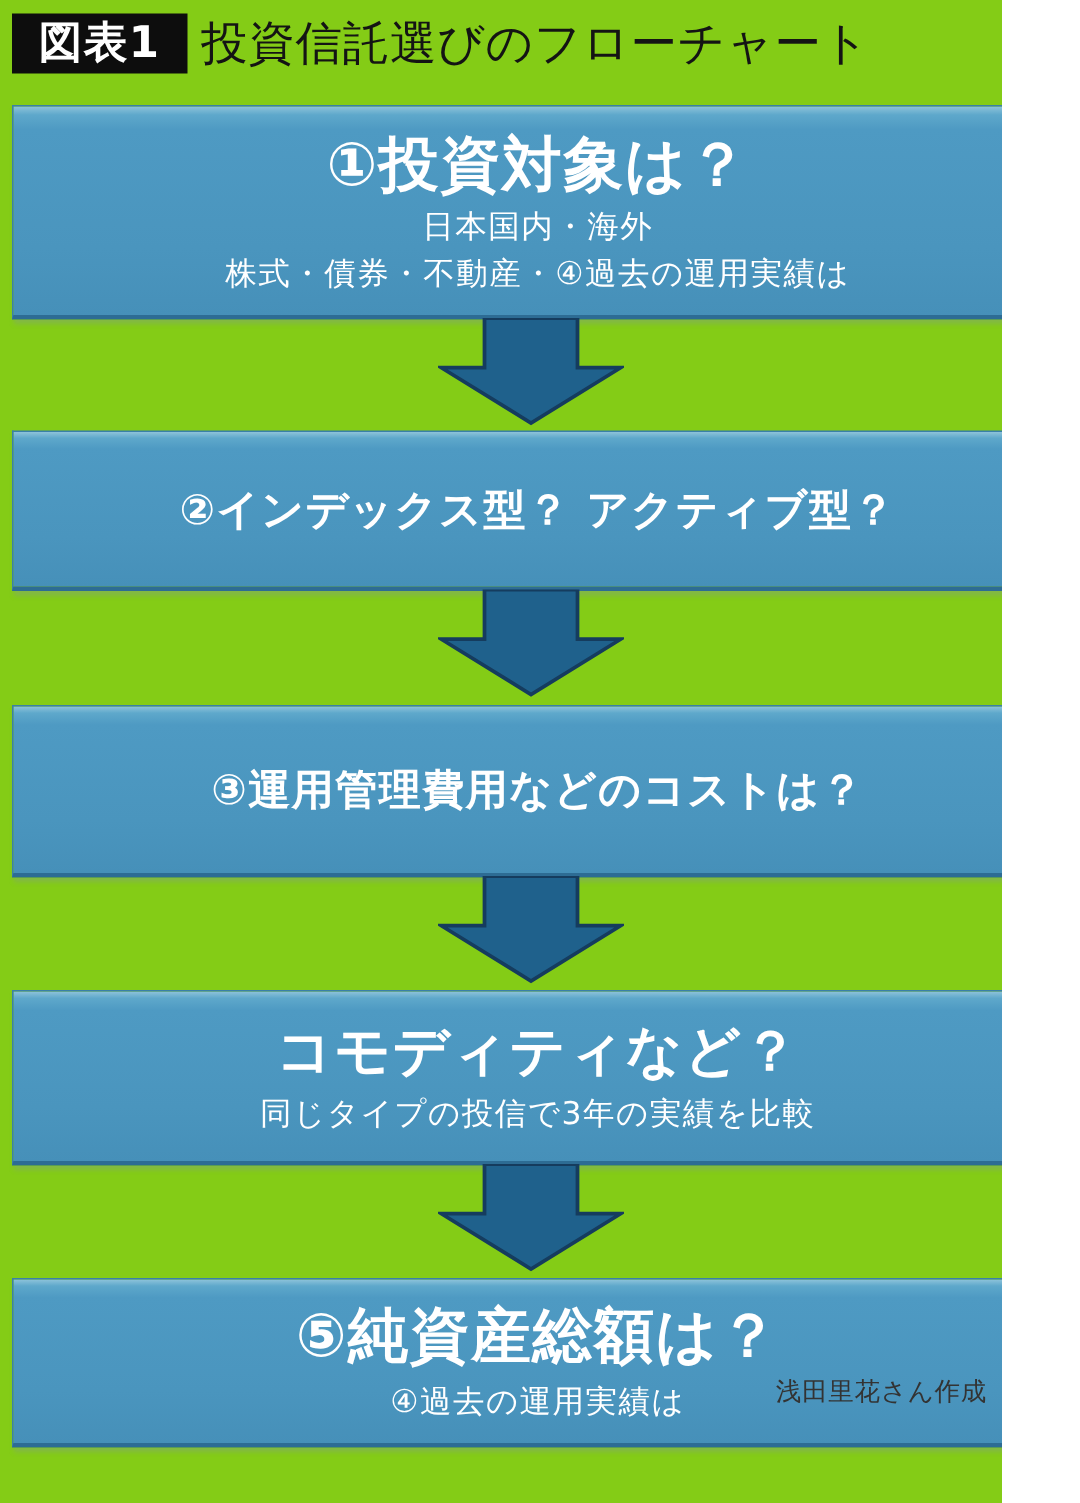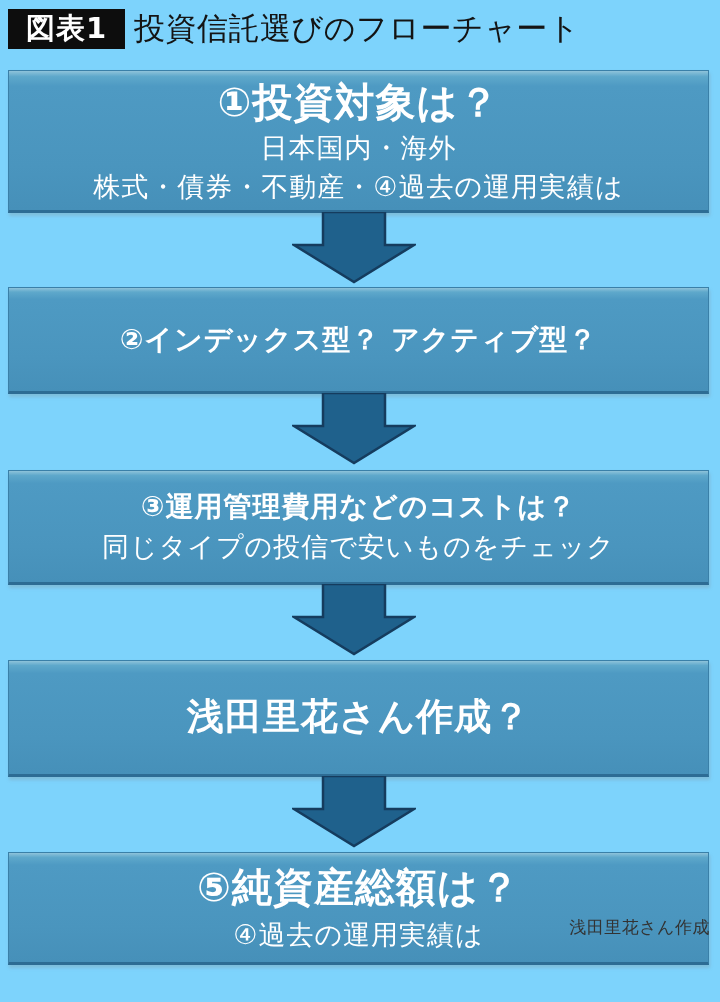--- a/index.html
+++ b/index.html
@@ -3,23 +3,23 @@
 <meta charset="utf-8">
 <style>
   html, body {
     margin: 0;
     padding: 0;
     background: #ffffff;
     font-family: "DejaVu Sans", "Liberation Sans", sans-serif;
   }
   .page {
     position: relative;
-    width: 720px;
+    width: 668px;
     height: 1002px;
-    background: #7dd3fc;
+    background: #84cc16;
     overflow: hidden;
   }
 
   
   .header {
     position: absolute;
     top: 8px;
     left: 8px;
     right: 8px;
     display: flex;
@@ -80,21 +80,21 @@
     font-weight: 700;
     line-height: 1.25;
     letter-spacing: 1px;
     white-space: nowrap;
   }
   .step-1 .step-heading, .step-5 .step-heading { font-size: 40px; }
   .step-4 .step-heading { font-size: 37px; }
 
   .step-sub {
     color: #ffffff;
-    font-size: 27px;
+    font-size: 21px;
     font-weight: 400;
     line-height: 1.32;
     letter-spacing: 1px;
     margin-top: 5px;
     white-space: nowrap;
   }
   .step-1 .step-sub { margin-top: 3px; }
 
   
   .arrow {
@@ -147,31 +147,31 @@
   </div>
 
   <div class="arrow arrow-2">
     <svg viewBox="0 0 124 72" xmlns="http://www.w3.org/2000/svg" aria-hidden="true">
       <polygon points="31,0 93,0 93,33 122,33 62,70 2,33 31,33" fill="#1f618c" stroke="#153c5e" stroke-width="2.5" stroke-linejoin="miter"></polygon>
     </svg>
   </div>
 
   <div class="step step-3">
     <div class="step-heading">③運用管理費用などのコストは？</div>
-    <div class="step-sub">同じタイプの投信で安いものをチェック</div>
   </div>
 
   <div class="arrow arrow-3">
     <svg viewBox="0 0 124 72" xmlns="http://www.w3.org/2000/svg" aria-hidden="true">
       <polygon points="31,0 93,0 93,33 122,33 62,70 2,33 31,33" fill="#1f618c" stroke="#153c5e" stroke-width="2.5" stroke-linejoin="miter"></polygon>
     </svg>
   </div>
 
   <div class="step step-4">
-    <div class="step-heading">浅田里花さん作成？</div>
+    <div class="step-heading">コモディティなど？</div>
+    <div class="step-sub">同じタイプの投信で3年の実績を比較</div>
   </div>
 
   <div class="arrow arrow-4">
     <svg viewBox="0 0 124 72" xmlns="http://www.w3.org/2000/svg" aria-hidden="true">
       <polygon points="31,0 93,0 93,33 122,33 62,70 2,33 31,33" fill="#1f618c" stroke="#153c5e" stroke-width="2.5" stroke-linejoin="miter"></polygon>
     </svg>
   </div>
 
   <div class="step step-5">
     <div class="step-heading">⑤純資産総額は？</div>

